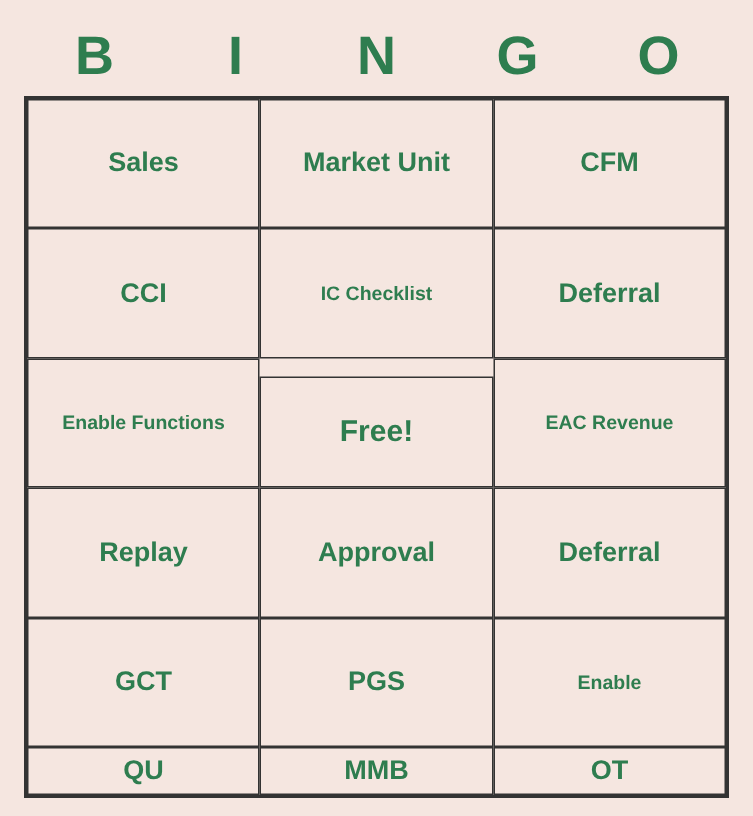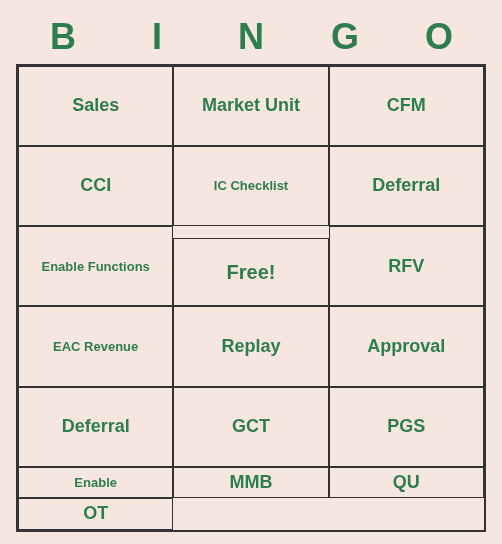--- a/index.html
+++ b/index.html
@@ -72,25 +72,24 @@
     </div>
   <div class="bingo-grid">
   <div class="cell">Sales</div>
       <div class="cell">Market Unit</div>
       <div class="cell">CFM</div>
       <div class="cell">CCI</div>
       <div class="cell small-text">IC Checklist</div>
       <div class="cell">Deferral</div>
       <div class="cell small-text">Enable Functions</div>
       <div class="cell free">Free!</div>
-      <div class="cell">RFV</div>
       <div class="cell small-text">EAC Revenue</div>
       <div class="cell">Replay</div>
       <div class="cell">Approval</div>
       <div class="cell">Deferral</div>
       <div class="cell">GCT</div>
       <div class="cell">PGS</div>
       <div class="cell small-text">Enable</div>
+      <div class="cell">QU</div>
       <div class="cell">MMB</div>
-      <div class="cell">QU</div>
       <div class="cell">OT</div>
     </div>
 </div>
 
 </body></html>

